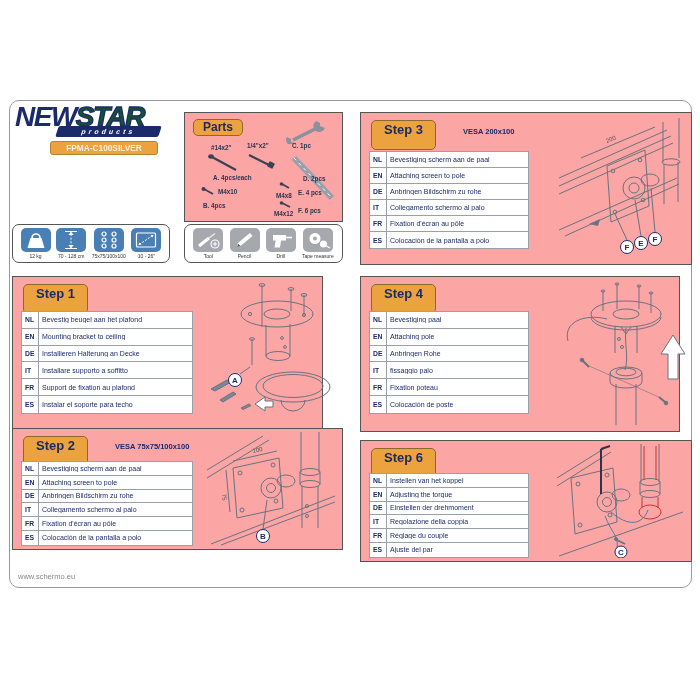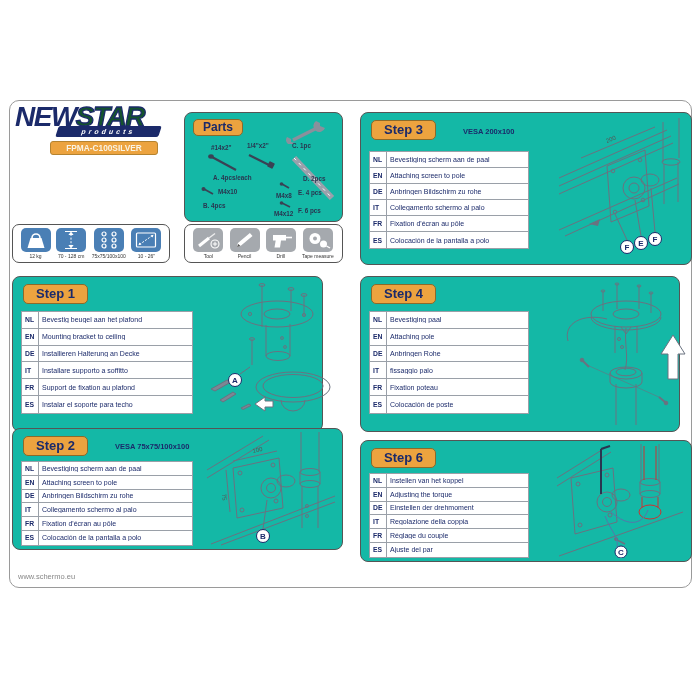--- a/index.html
+++ b/index.html
@@ -1,22 +1,22 @@
 <!DOCTYPE html>
 <html><head>
 <meta charset="utf-8">
 <style>
   * { margin:0; padding:0; box-sizing:border-box; }
   html,body { width:700px; height:700px; background:#fff; font-family:"Liberation Sans",sans-serif; }
   body { position:relative; overflow:hidden; }
   .abs { position:absolute; }
   .sheet-outline { position:absolute; left:9px; top:100px; width:683px; height:488px; border:1px solid #9a9a9a; border-radius:10px; }
-  .box { position:absolute; border:1.2px solid #555; border-radius:8px; background:#14b8a6; }
+  .box { position:absolute; border:1.2px solid #555; border-radius:0; background:#fca5a5; }
   .badge { position:absolute; background:#eca33f; border:1.2px solid #8a6a2a; border-radius:5px; color:#1b2a6a; font-weight:bold; white-space:nowrap; }
-  .step-badge { left:10px; top:7px; font-size:13px; padding:1px 12px 2px; }
+  .step-badge { left:10px; top:7px; font-size:13px; padding:1px 12px 12px; }
   .parts-badge { left:8px; top:6px; font-size:12px; padding:0 9px 1px; }
   .vesa-note { position:absolute; font-size:7.5px; font-weight:bold; color:#1b2a6a; white-space:nowrap;text-align:right; }
   
   .lang-table { position:absolute; border:1px solid #9aa0a8; background:#fff; }
   .lang-row { display:flex; align-items:center; border-bottom:1px solid #9aa0a8; }
   .lang-row:last-child { border-bottom:none; }
   .rows-h17 .lang-row { height:16.8px; }
   .rows-h16 .lang-row { height:16px; }
   .rows-h14 .lang-row { height:13.8px; }
   .lang-code { flex:none; width:17px; font-weight:bold; font-size:6.8px; color:#1b2a6a; border-right:1px solid #9aa0a8; padding-left:3px; align-self:stretch; display:flex; align-items:center; }

